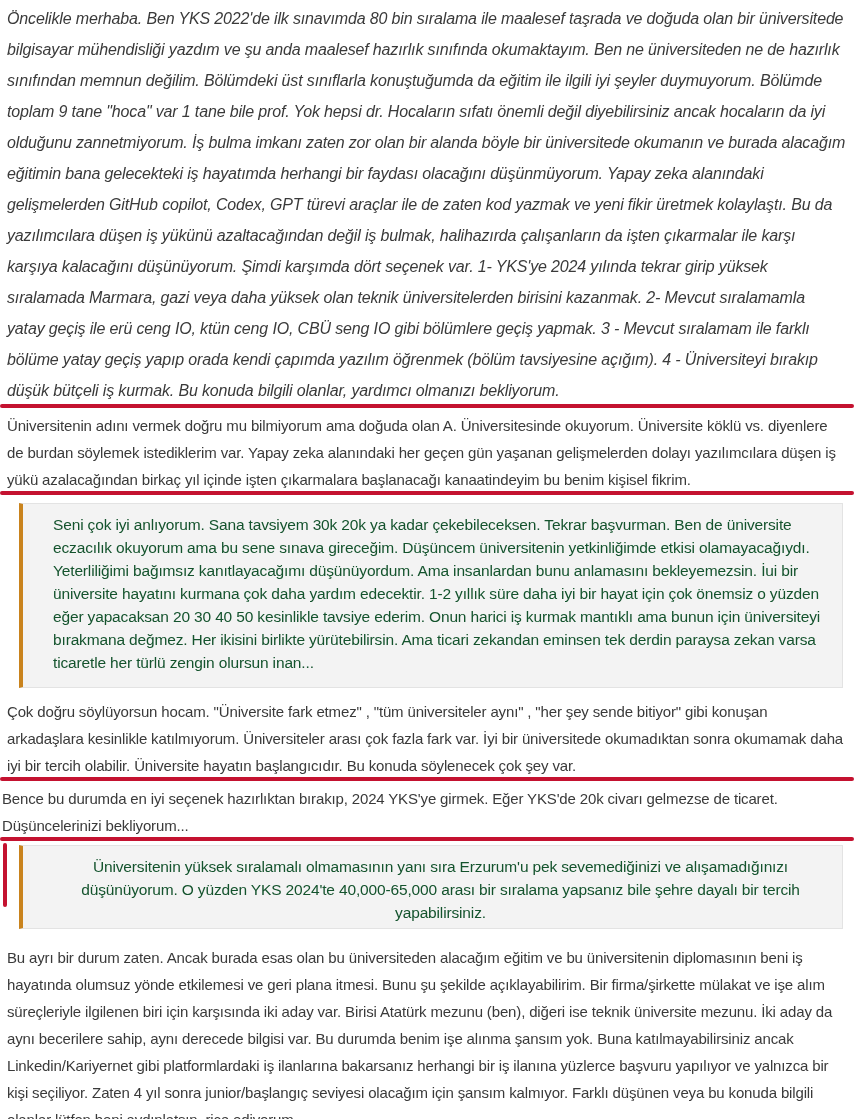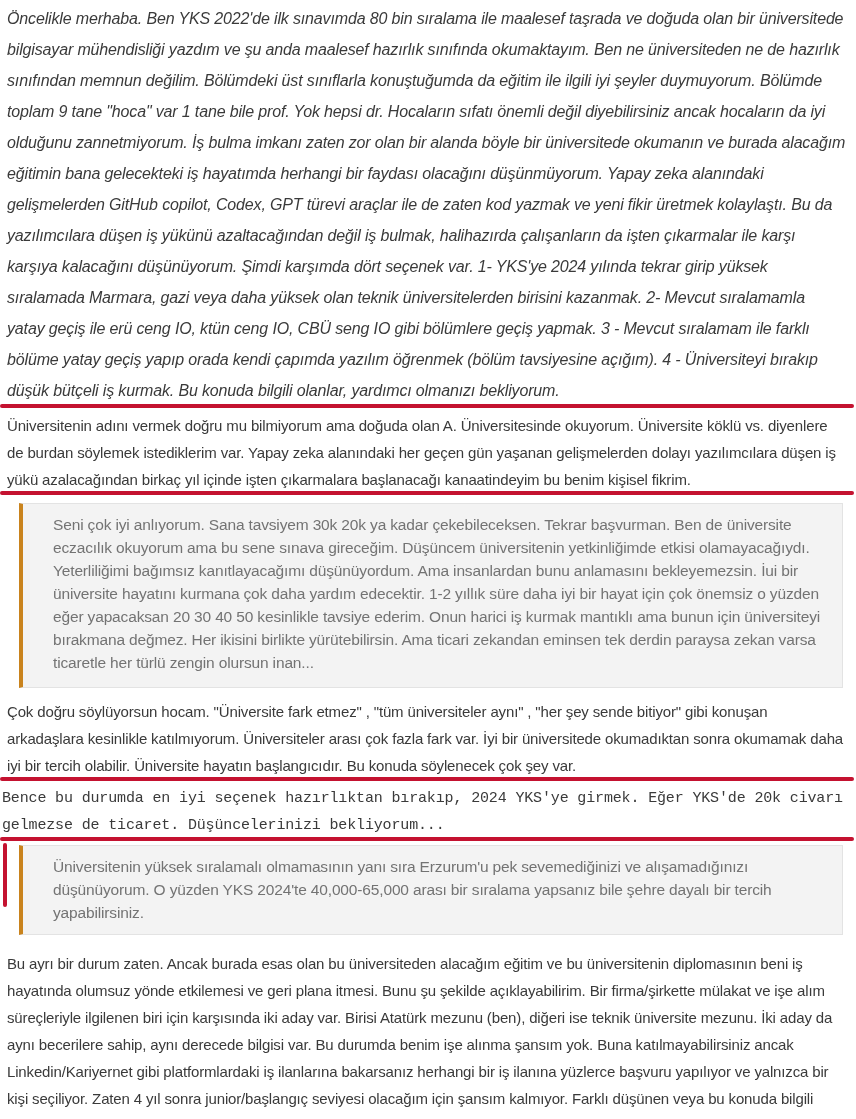--- a/index.html
+++ b/index.html
@@ -26,44 +26,44 @@
     line-height: 27px;
     color: var(--text, #3a3a3a);
   }
   .para.lead {
     font-size: 16px;
     line-height: 31px;
     font-style: italic;
   }
   .para.flush {
     margin-left: -5px;
-    font-family: Liberation Mono, monospace;
   }
   
   .redline {
     height: 4px;
     background: var(--annotation_red, #c41230);
     border-radius: 2px;
     margin: -2px -8px 4px -7px;
     position: relative;
     z-index: 2;
   }
   .quote {
     background: var(--quote_bg, #f3f3f3);
     border: 1px solid var(--quote_edge, #e3e3e3);
     border-left: 4px solid var(--quote_border, #c9831d);
     margin: 8px 3px 0 12px;
     padding: 9px 14px 13px 30px;
     font-size: 15.5px;
     line-height: 23px;
-    color: #737373;
+    color: #14532d;
   }
   .quote.q2 {
     margin-top: 3px;
-    padding-bottom: 10px;
+    padding-bottom: 4px;
+    text-align: center;
   }
   .gap-after-quote1 { height: 10px; }
   .gap-after-quote2 { height: 15px; }
   .q2wrap {
     position: relative;
   }
   .red-vbar {
     position: absolute;
     left: -4px;
     top: -2px;

